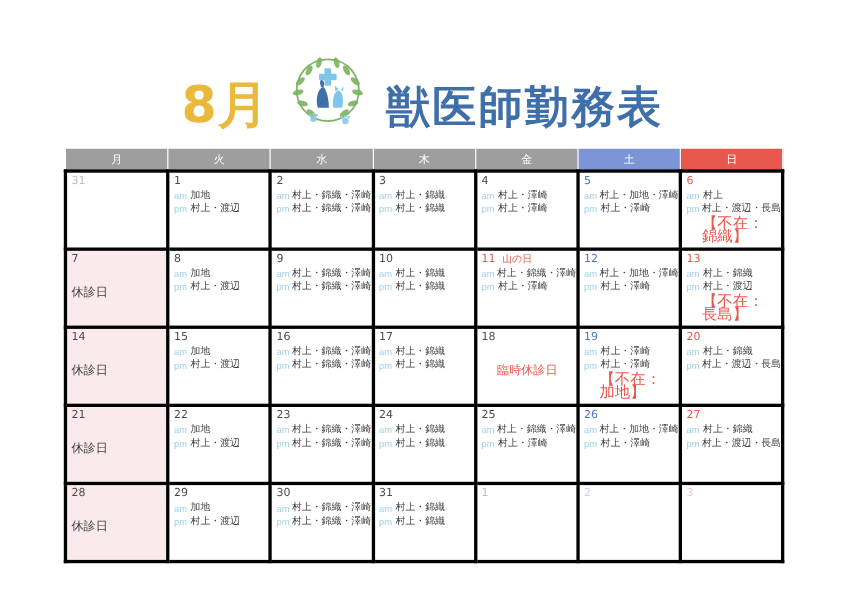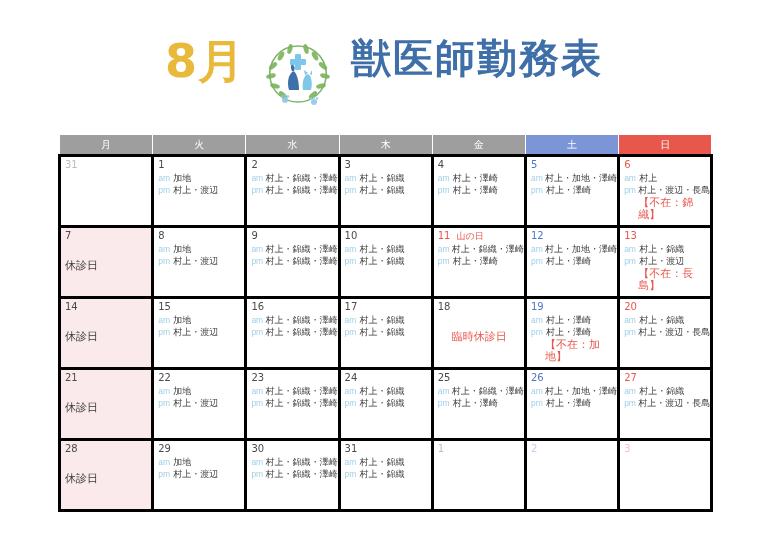--- a/index.html
+++ b/index.html
@@ -10,21 +10,21 @@
     font-family: "Liberation Sans", sans-serif;
     color: #3c3c3c;
     overflow: hidden;
   }
   #page { position: relative; width:768px; height:543px; }
 
   
   .header {
     position: absolute;
     left: 0; top: 38px; width: 768px; height: 80px;
-    display: flex; align-items: flex-start; justify-content: center;
+    display: flex; align-items: flex-end; justify-content: center;
     gap: 14px;
   }
   .month-title {
     font-family: "DejaVu Sans", sans-serif;
     font-size: 46px;
     font-weight: bold;
     color: #e8b93a;
     letter-spacing: 1px;
     line-height: 1;
   }
@@ -117,21 +117,21 @@
     color: #3c3c3c;
   }
   .closed {
     margin-top: 16px;
     text-align: center;
     font-size: 11px;
     font-family: Liberation Serif, serif;
     color: #e8574c;
   }
   .absent {
-    font-size: 11px;
+    font-size: 14px;
     color: #e8574c;
     font-family: "DejaVu Sans", sans-serif;
     line-height: 12px;
     margin-top: 1px;
   }
   .absent.indent { margin-left: 14px; }
 </style>
 </head>
 <body>
 

